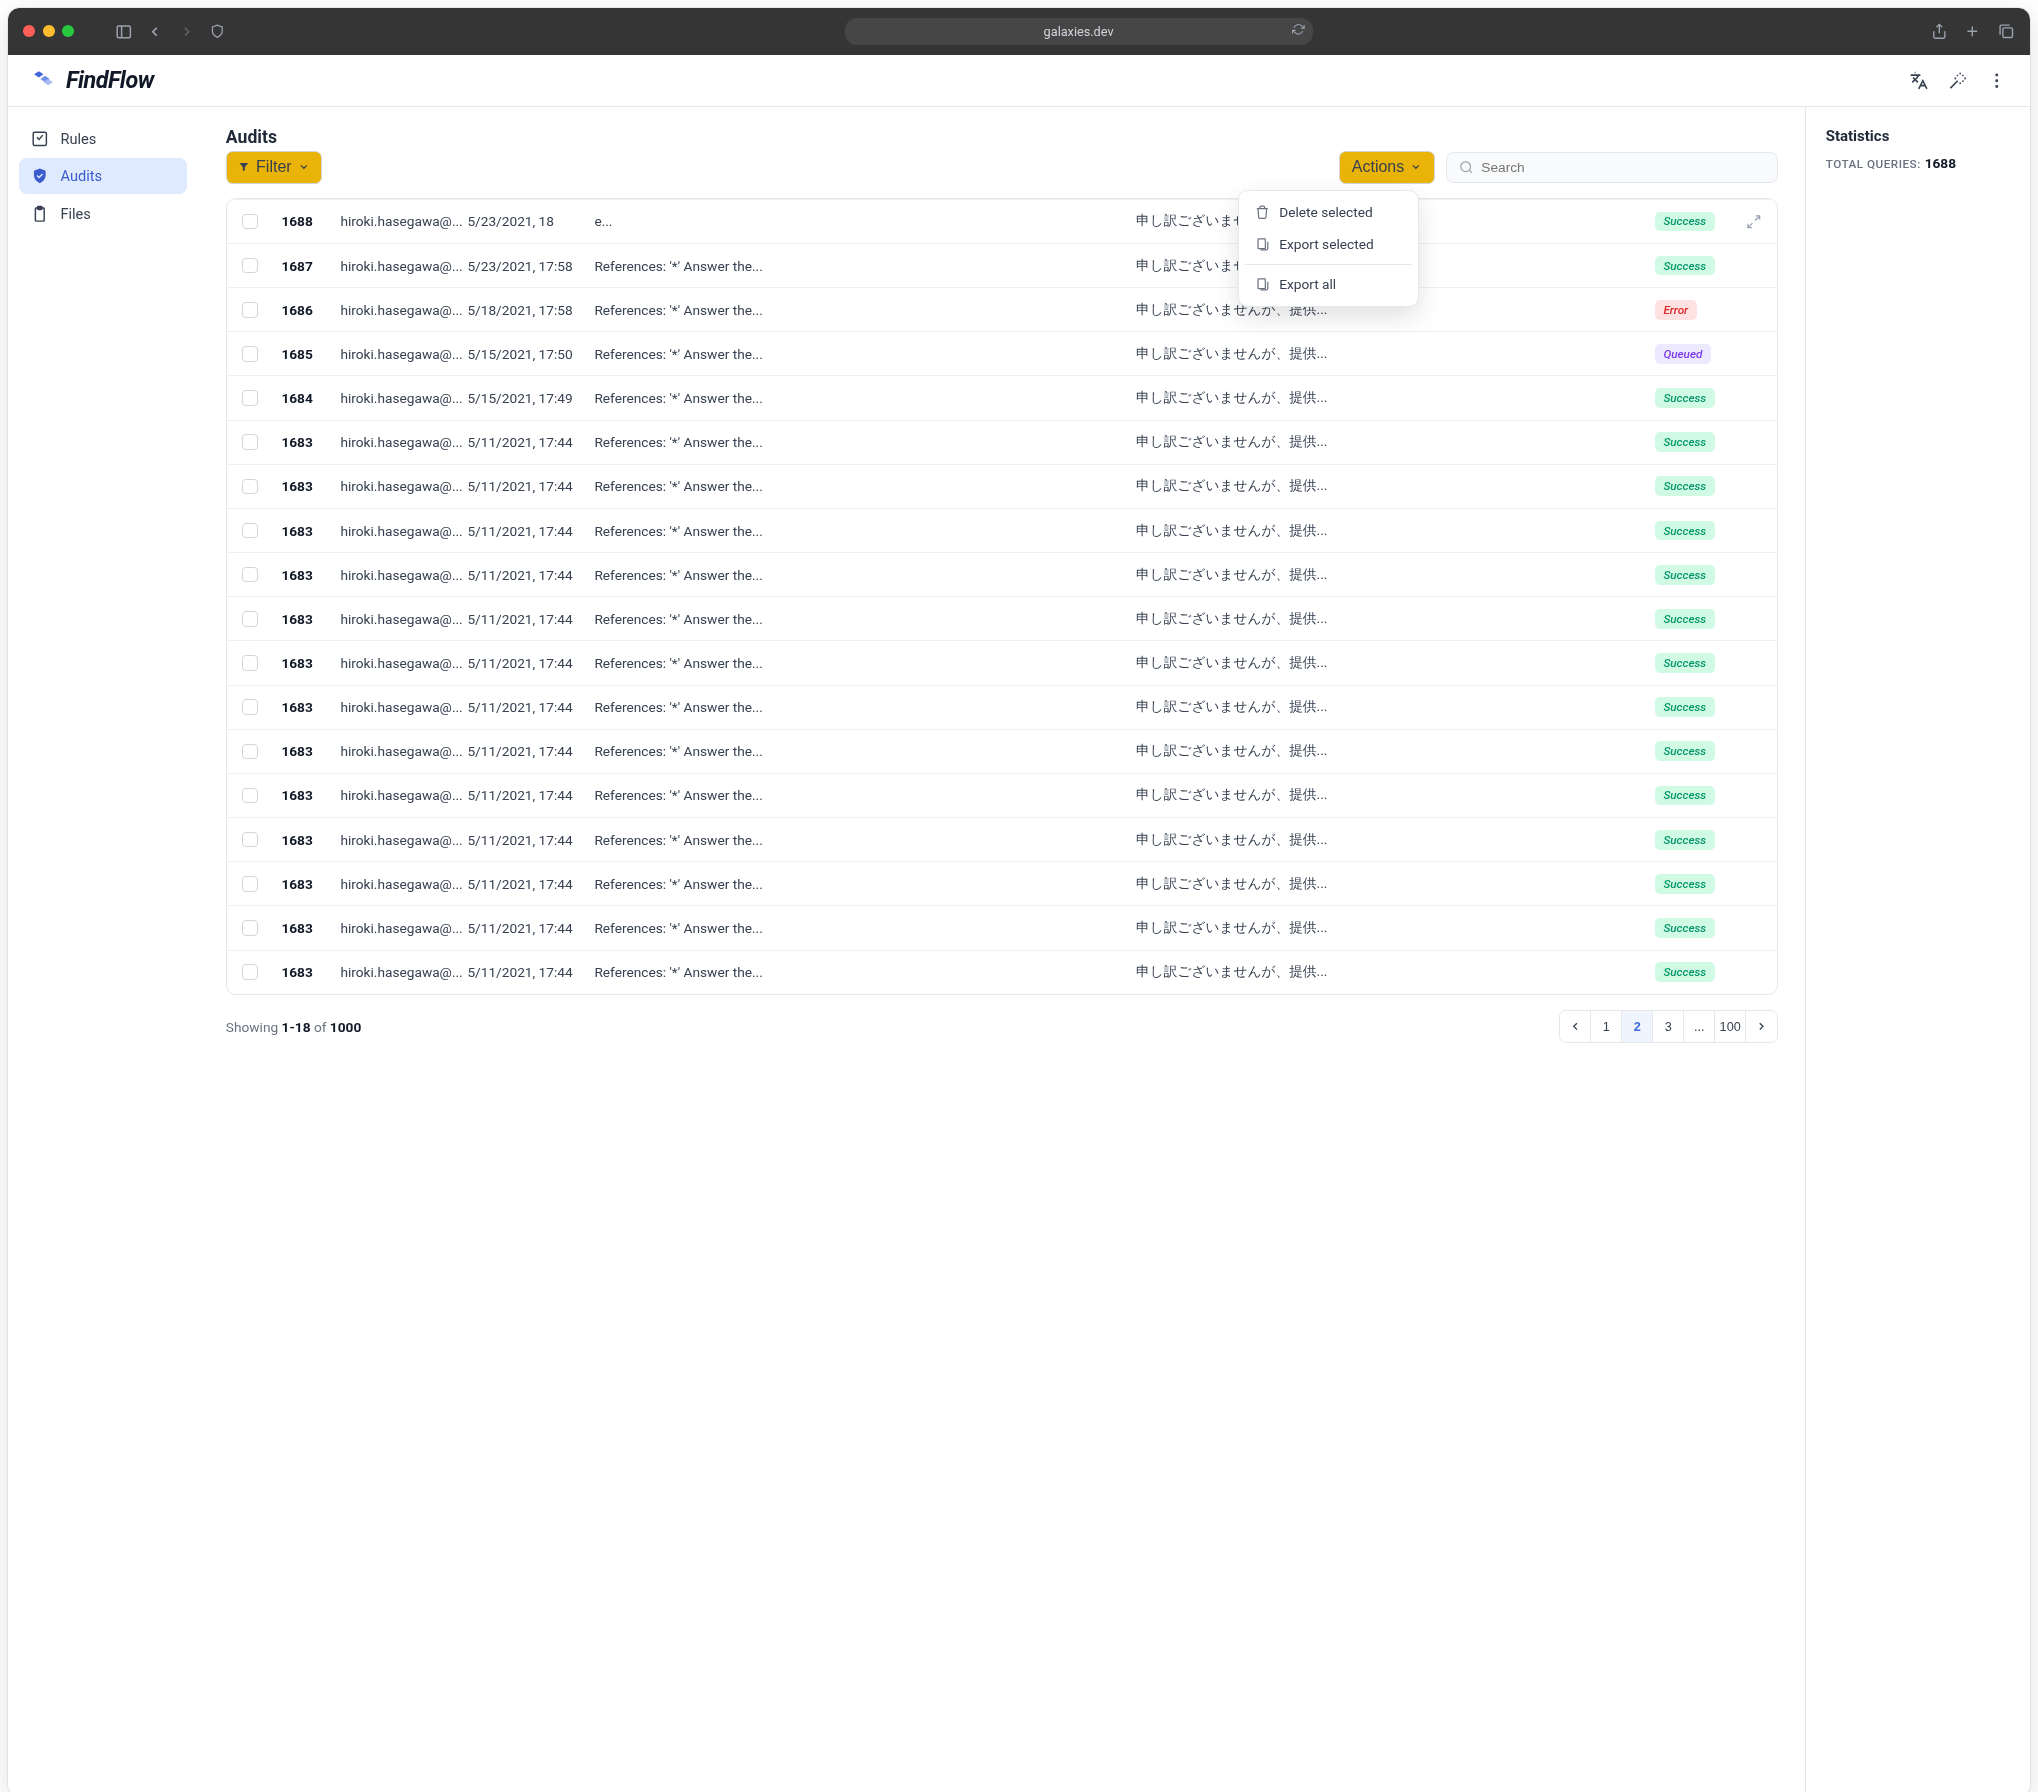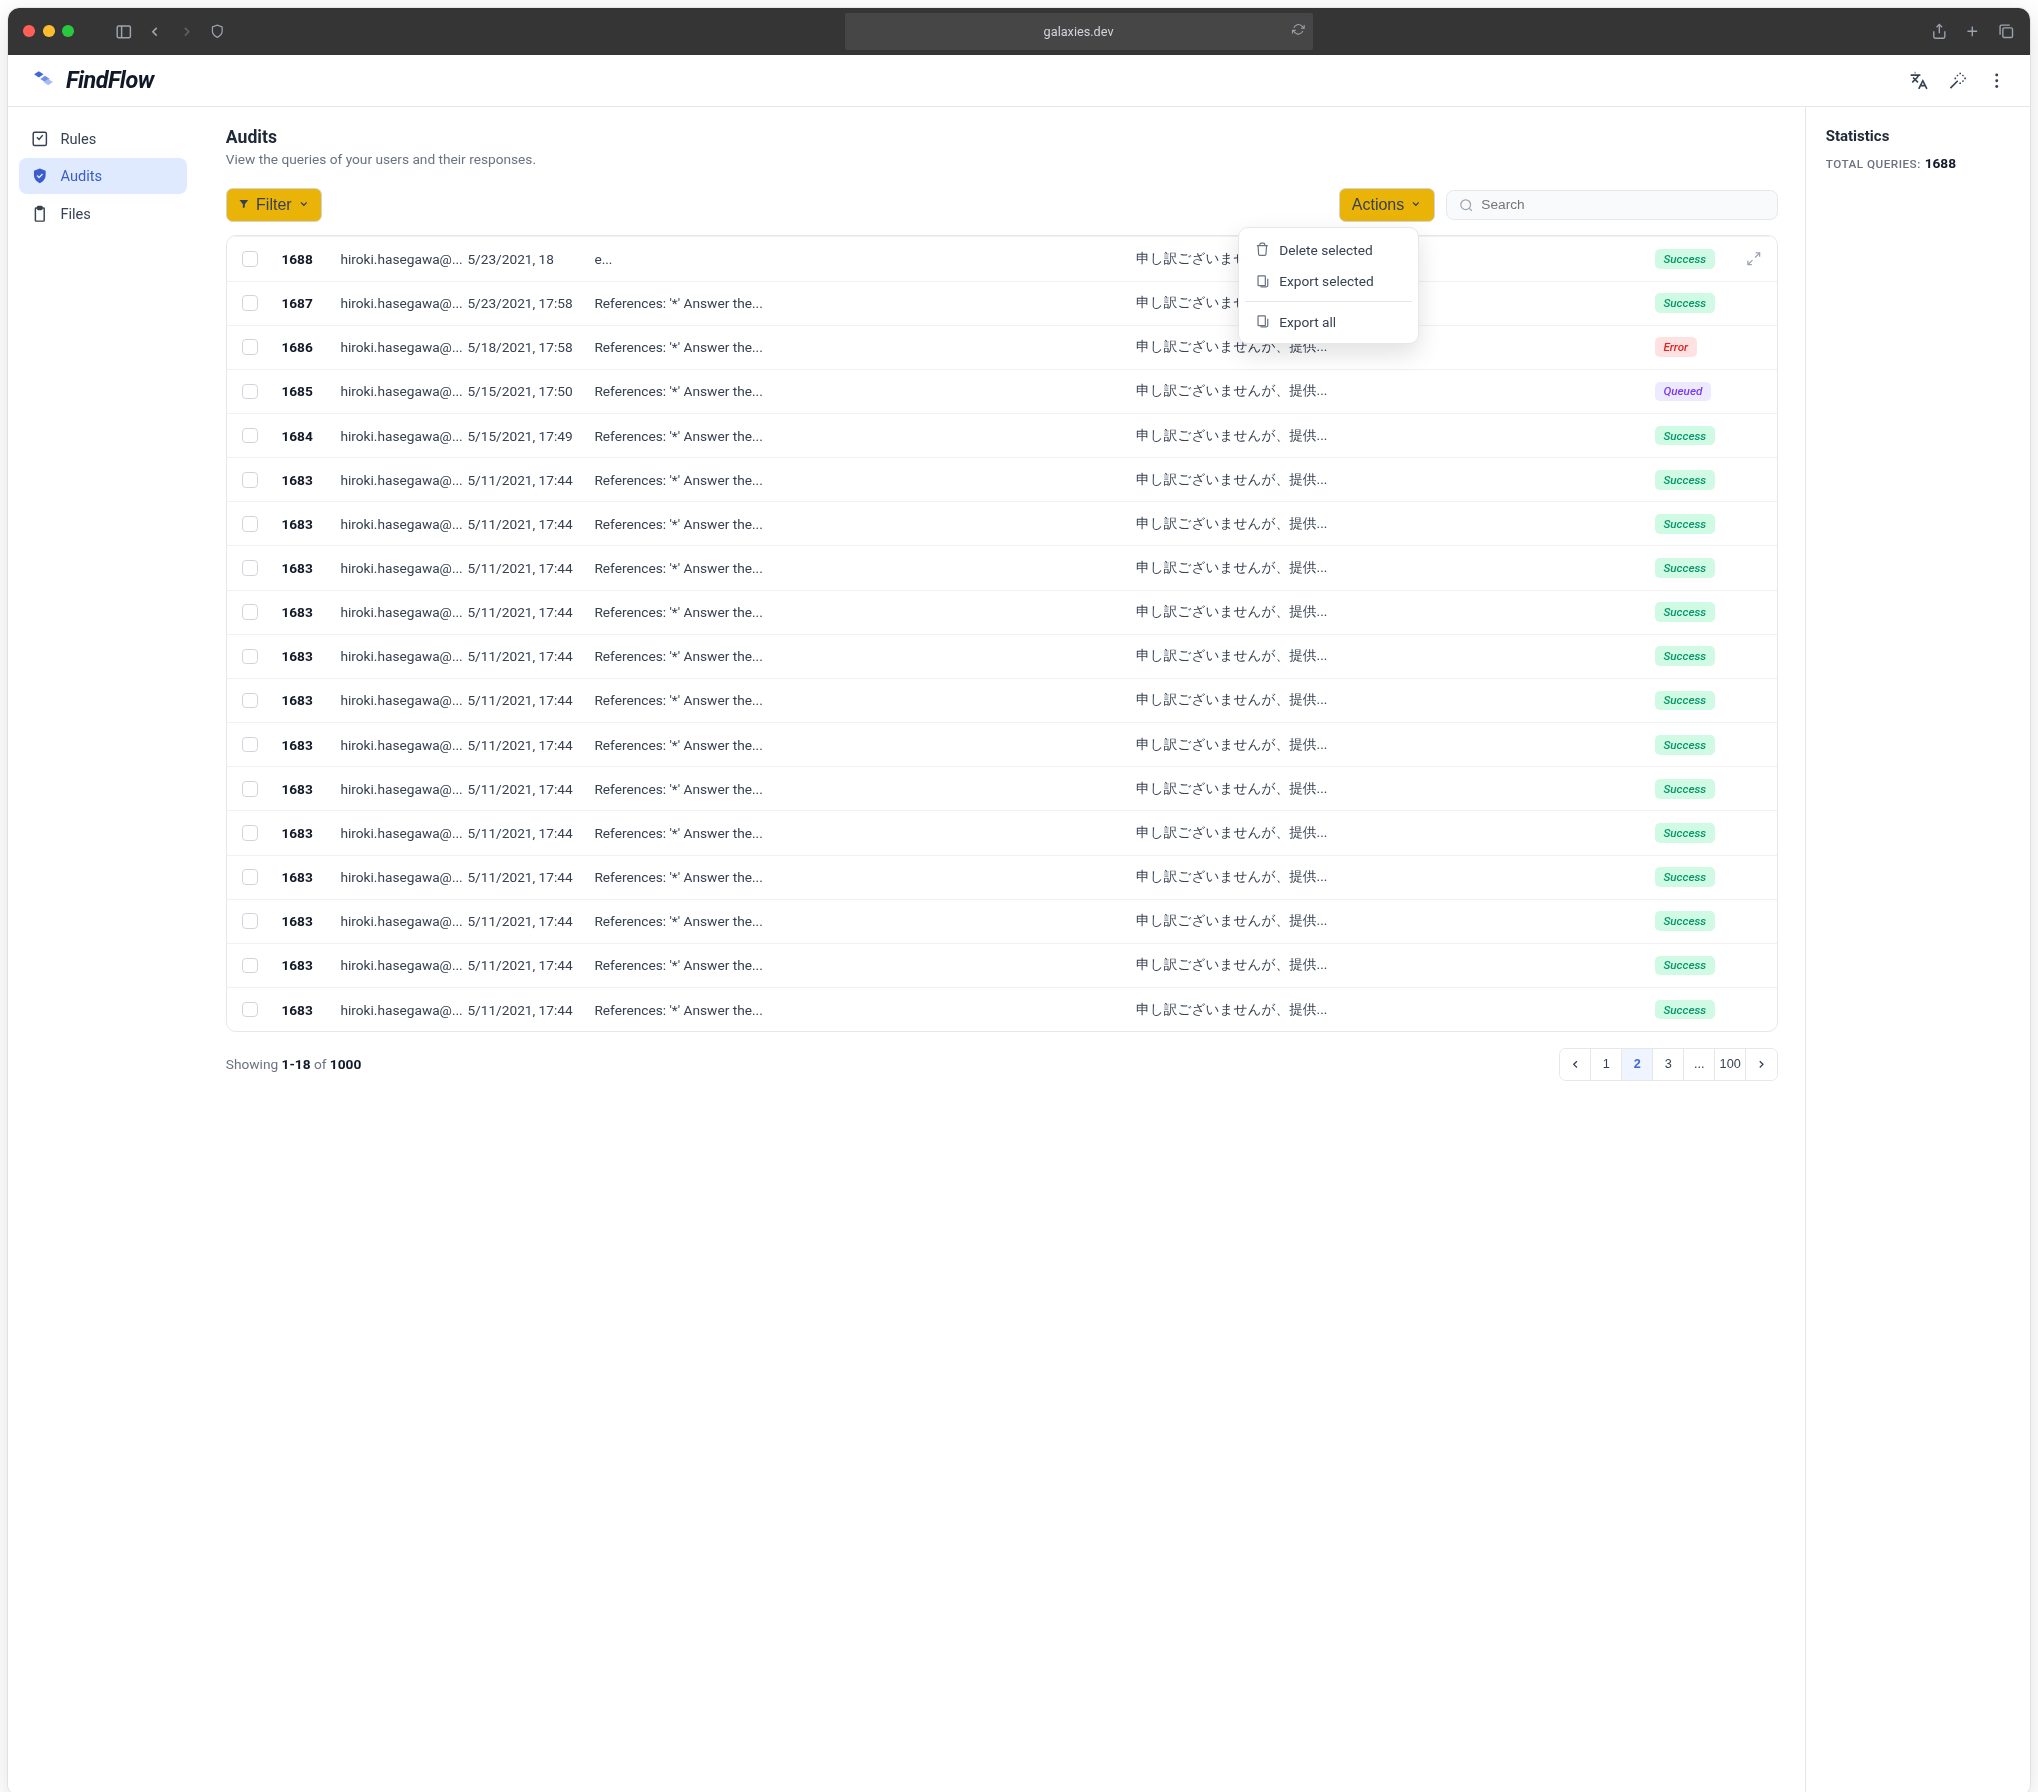--- a/index.html
+++ b/index.html
@@ -7,21 +7,21 @@
     
     
     .browser-chrome { background: #353536; height: 47px; display: flex; align-items: center; padding: 0 15.6px; gap: 13.7px; border-radius: 9.8px 9.8px 0 0; }
     .traffic-lights { display: flex; gap: 7.8px; }
     .traffic-light { width: 11.7px; height: 11.7px; border-radius: 50%; }
     .tl-red { background: #ff5f57; }
     .tl-yellow { background: #febc2e; }
     .tl-green { background: #28c840; }
     .chrome-icon { color: #9ca3af; width: 17.6px; height: 17.6px; display: flex; align-items: center; justify-content: center; }
     .chrome-spacer { width: 13.7px; }
-    .address-bar { flex: 1; max-width: 468px; margin: 14px auto; background: #464647; border-radius: 2px; height: 37px; display: flex; align-items: center; justify-content: center; color: #d1d5db; font-size: 12.7px; position: relative; }
+    .address-bar { flex: 1; max-width: 468px; margin: 14px auto; background: #464647; border-radius: 12px; height: 27px; display: flex; align-items: center; justify-content: center; color: #d1d5db; font-size: 12.7px; position: relative; }
     .address-refresh { position: absolute; right: 7.8px; color: #9ca3af; }
     .chrome-right { margin-left: auto; display: flex; gap: 15.6px; align-items: center; }
     
     
     .app-header { display: flex; align-items: center; padding: 11.7px 23.4px; border-bottom: 1px solid #e5e7eb; justify-content: space-between; }
     .logo { display: flex; align-items: center; gap: 9.8px; }
     .logo-icon { width: 25px; height: 25px; }
     .logo-text { font-size: 23.4px; font-weight: 700; color: #111827; letter-spacing: -0.5px; font-style: italic; }
     .header-actions { display: flex; gap: 19.5px; align-items: center; }
     .header-icon { width: 19.5px; height: 19.5px; color: #374151; cursor: pointer; }
@@ -216,21 +216,20 @@
               <rect x="6" y="4" width="12" height="18" rx="1"></rect>
               <rect x="9" y="2" width="6" height="4" rx="1" fill="currentColor"></rect>
             </svg>
           </span>
           <span class="sb-label">Files</span>
         </div>
       </div>
 
   <div class="main">
     <div class="main-title">Audits</div>
-    <div class="main-subtitle">View the queries of your users and their responses.</div>
 
     <div class="toolbar">
       <button class="btn">
         <span><svg viewBox="0 0 24 24" width="11.7" height="11.7" fill="currentColor">
                 <path d="M3 4h18l-7 9v6l-4 2v-8z"></path>
               </svg></span>
         <span>Filter</span>
         <span><svg viewBox="0 0 24 24" width="11.7" height="11.7" fill="none" stroke="currentColor" stroke-width="2.5">
                 <polyline points="6 9 12 15 18 9"></polyline>
               </svg></span>

